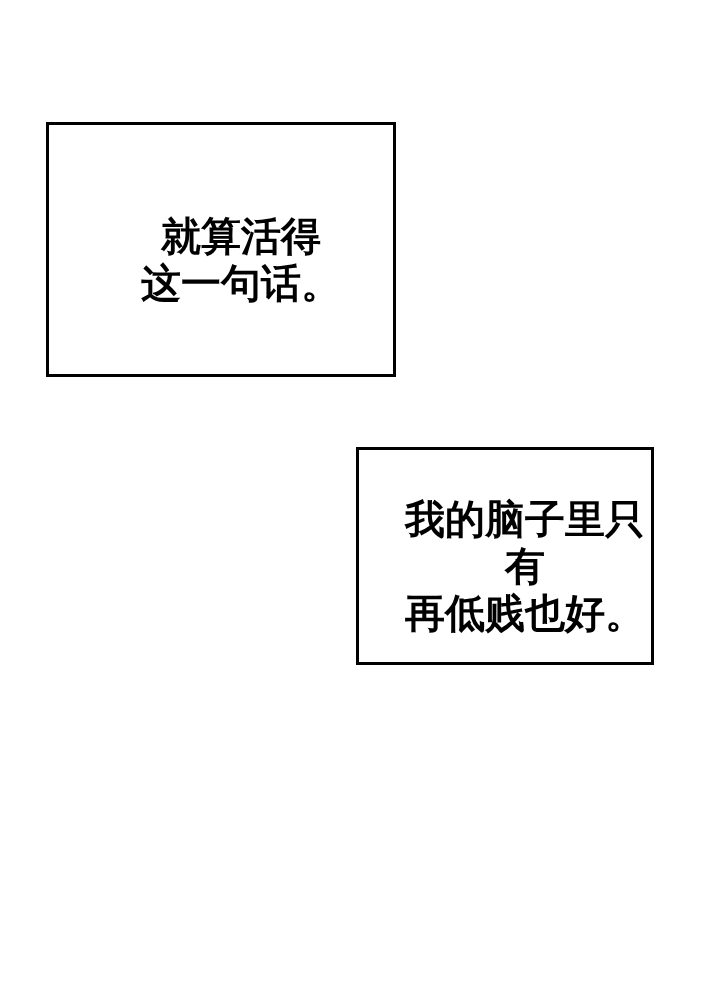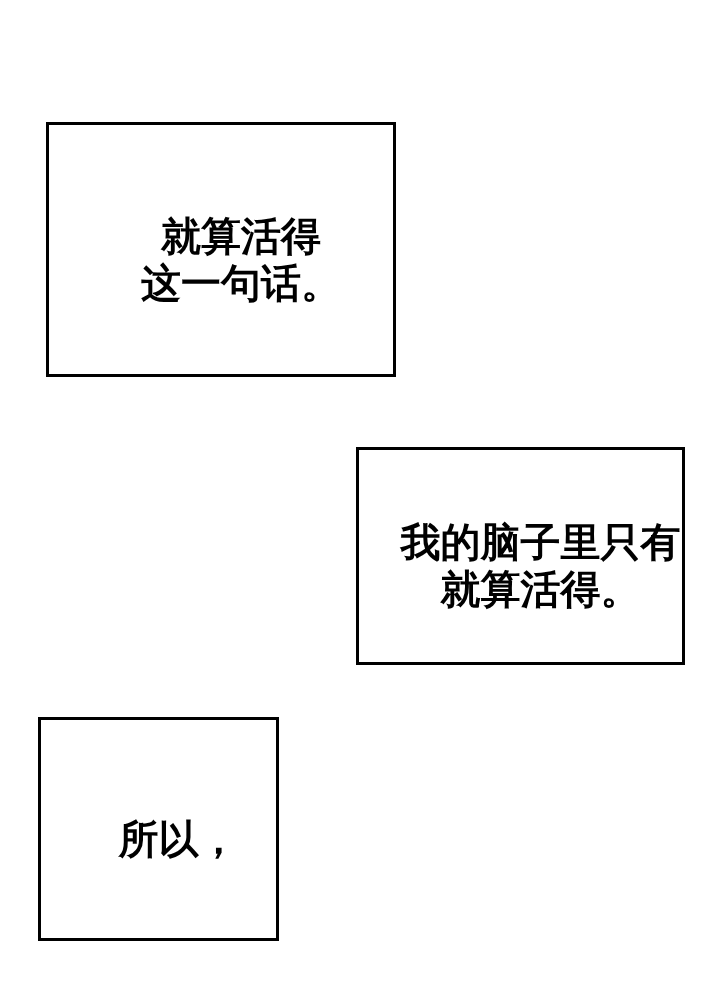--- a/index.html
+++ b/index.html
@@ -36,41 +36,36 @@
     padding-left: 40px;
   }
   .panel-text {
     font-size: 40px;
     line-height: 47px;
     font-weight: 700;
     color: #000000;
     letter-spacing: 0;
   }
   #box-1 { left: 46px;  top: 122px; width: 350px; height: 255px; }
-  #box-2 { left: 356px; top: 447px; width: 329px; height: 218px; }
+  #box-2 { left: 356px; top: 447px; width: 298px; height: 218px; }
   #box-3 { left: 38px;  top: 717px; width: 241px; height: 224px; }
 </style>
 </head>
 <body>
 
 <div class="comic-page">
 
   <div id="box-1" class="panel-box">
     <div class="panel-text">
       <span>就算活得</span><br>
       <span>这一句话。</span>
     </div>
   </div>
 
   <div id="box-2" class="panel-box">
     <div class="panel-text">
       <span>我的脑子里只有</span><br>
-      <span>就算活得。</span>
+      <span>再低贱也好。</span>
     </div>
   </div>
 
-  <div id="box-3" class="panel-box">
-    <div class="panel-text">
-      <span>所以，</span>
-    </div>
-  </div>
 
 </div>
 
 </body></html>

